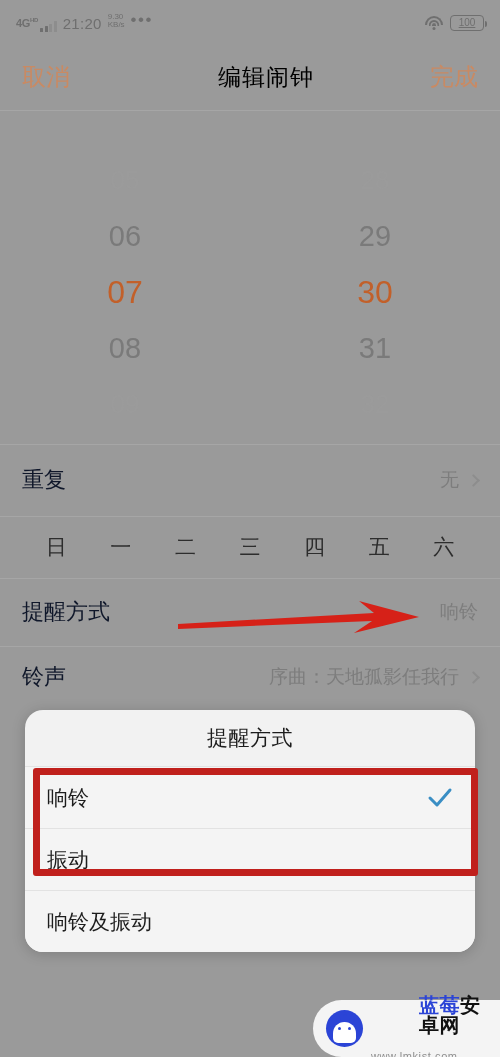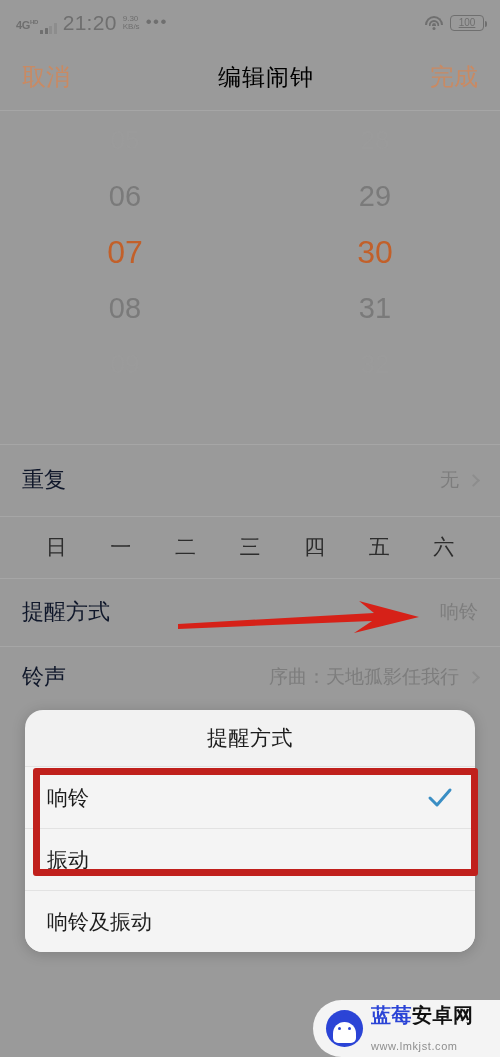--- a/index.html
+++ b/index.html
@@ -31,21 +31,21 @@
     font-size:11px; font-weight:bold; line-height:1;
     letter-spacing:-.3px; position:relative; top:-3px;
   }
   .net-label sup { font-size:6px; vertical-align:super; }
   .sig-bars { display:flex; align-items:flex-end; gap:1.5px; height:11px; }
   .sig-bars i { width:3px; background:#6f6f6f; border-radius:.5px; display:block; }
   .sig-bars i:nth-child(1){height:4px;}
   .sig-bars i:nth-child(2){height:6px;}
   .sig-bars i:nth-child(3){height:8px; background:#8d8d8d;}
   .sig-bars i:nth-child(4){height:11px; background:#8d8d8d;}
-  .sb-time { font-size:21px; line-height:1; letter-spacing:.3px; position:relative; top:-1px;}
+  .sb-time { font-size:15px; line-height:1; letter-spacing:.3px; position:relative; top:-1px;}
   .sb-speed { font-size:8px; line-height:1.05; text-align:left; position:relative; top:-2px;}
   .sb-dots { font-size:17px; letter-spacing:1.5px; line-height:1; position:relative; top:-4px;}
   .sb-right { margin-left:auto; display:flex; align-items:center; gap:7px; }
   .wifi { width:18px; height:14px; position:relative; }
   .wifi span {
     position:absolute; left:50%; transform:translateX(-50%);
     border:2px solid #6f6f6f; border-bottom:none;
     border-radius:50% 50% 0 0 / 100% 100% 0 0;
   }
   .wifi .w1 { width:18px; height:9px; top:0; }
@@ -74,21 +74,21 @@
   }
   .tb-btn.right { margin-left:auto; }
 
   .divider { position:absolute; left:0; width:500px; height:1px; background:#a6a6a6; }
 
   
   .picker {
     position:absolute; top:112px; left:0; width:500px; height:320px;
     display:flex;
   }
-  .pcol { flex:1; display:flex; flex-direction:column; align-items:center; justify-content:flex-start; }
+  .pcol { flex:1; display:flex; flex-direction:column; align-items:center; justify-content:flex-end; }
   .pcol .item {
     height:56px; display:flex; align-items:center; justify-content:center;
     font-size:28px; color:#858585;
   }
   .pcol .item.far { color:#9b9b9b; font-size:26px; }
   .pcol .item.near { color:#7a7a7a; font-size:29px; }
   .pcol .item.sel { color:#c2602a; font-size:32px; }
 
   
   .row {
@@ -162,21 +162,21 @@
     background:#fff; border-radius:0 0 5px 5px;
   }
   .wm-logo .spike {
     position:absolute; top:4px; width:4px;height:10px;background:#2b44d6;
     border-radius:2px;
   }
   .wm-logo .s1{left:10px;transform:rotate(-22deg);}
   .wm-logo .s2{left:17px;}
   .wm-logo .s3{left:24px;transform:rotate(22deg);}
   .wm-text { display:flex; flex-direction:column; line-height:1; }
-  .wm-cn { font-size:20px; font-weight:bold; letter-spacing:.5px; }
+  .wm-cn { font-size:20px; font-weight:bold; letter-spacing:.5px;margin-left:48px; }
   .wm-cn .bl { color:#2b44d6; }
   .wm-cn .bk { color:#111; }
   .wm-url { font-size:11px; color:#8e8e8e; letter-spacing:.6px; margin-top:16px; }
 </style>
 </head>
 <body>
 
 <div class="screen">
 
   <div class="statusbar">

